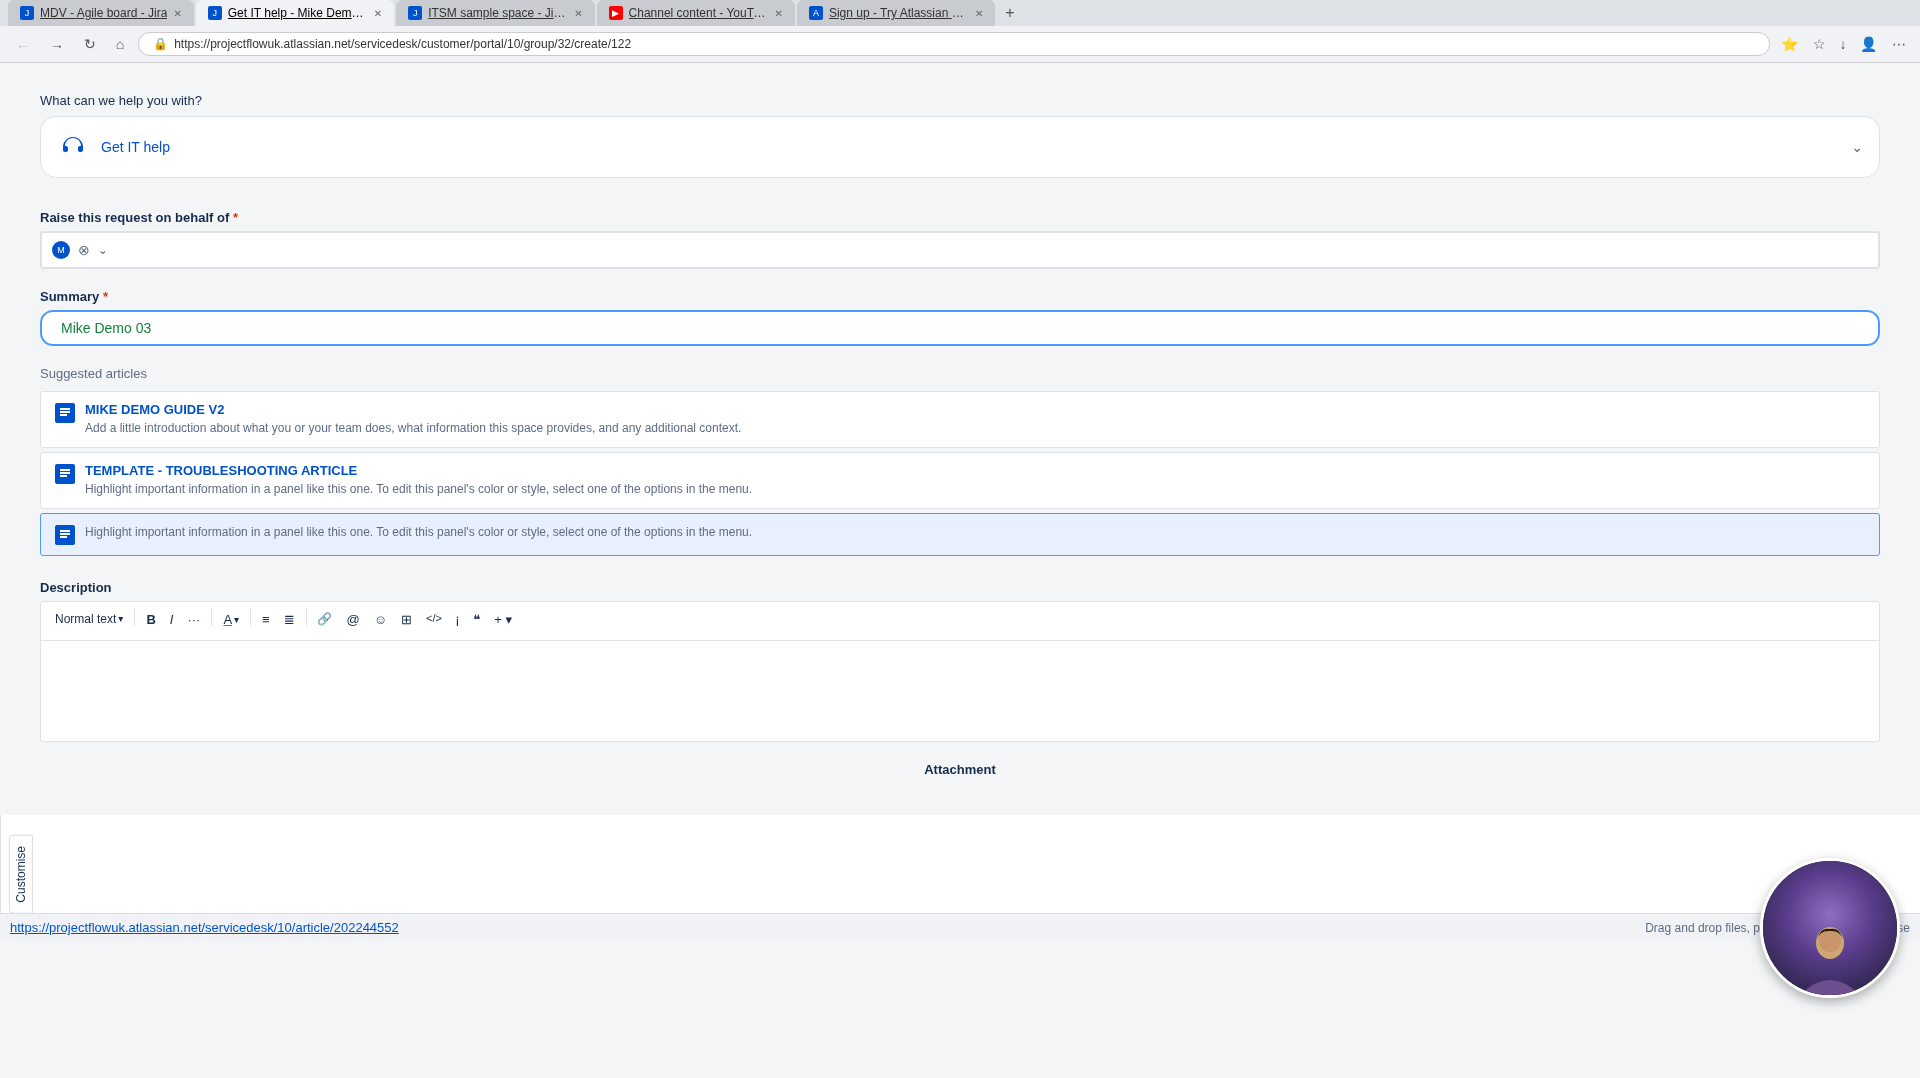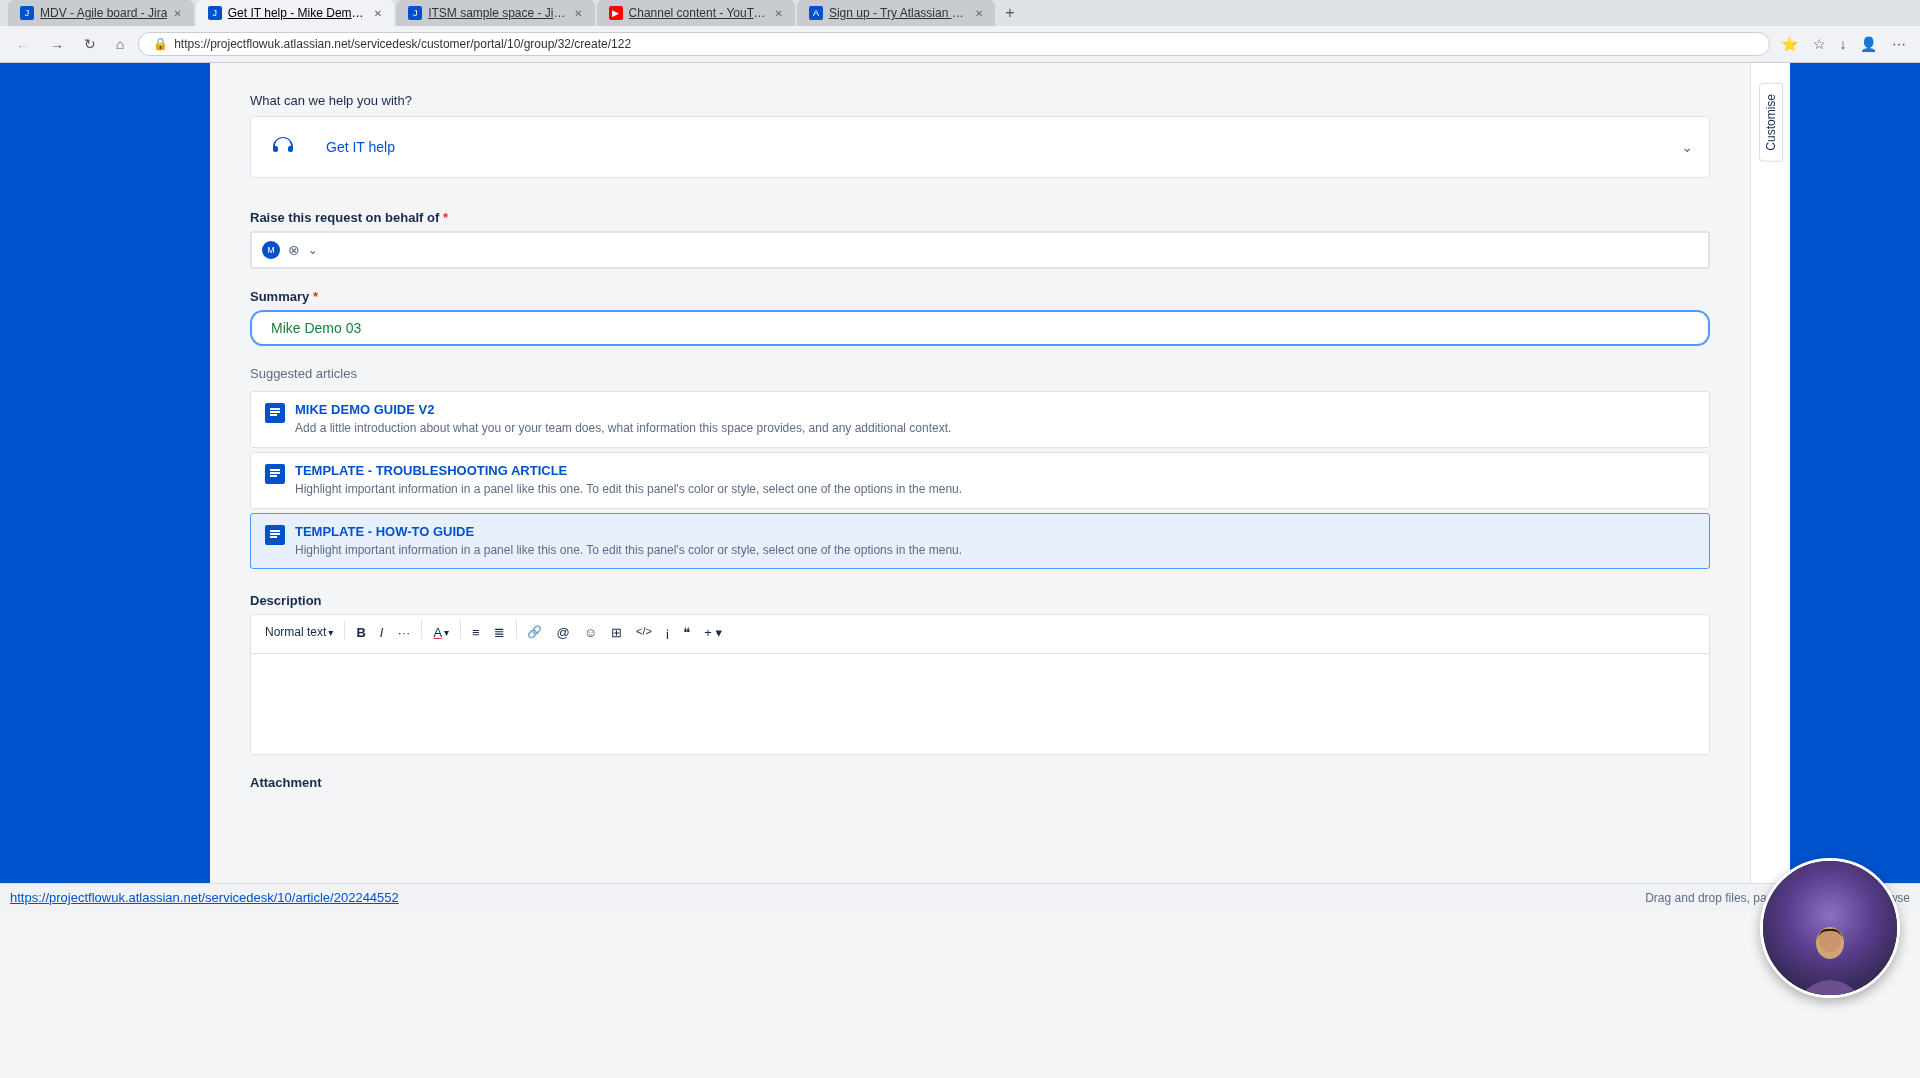--- a/index.html
+++ b/index.html
@@ -18,31 +18,31 @@
 
     .browser-toolbar { display: flex; align-items: center; gap: 8px; padding: 6px 10px; background: #f0f2f5; border-bottom: 1px solid #ccc; }
     .nav-btn { background: none; border: none; cursor: pointer; font-size: 14px; color: #555; padding: 4px 6px; border-radius: 4px; }
     .nav-btn.disabled { color: #bbb; cursor: default; }
     .address-bar { flex: 1; background: #fff; border: 1px solid #ccc; border-radius: 20px; padding: 4px 14px; font-size: 12px; color: #333; display: flex; align-items: center; gap: 6px; }
     .address-text { flex: 1; font-size: 12px; color: #333; }
     .toolbar-icons { display: flex; gap: 6px; align-items: center; }
     .toolbar-icon-btn { background: none; border: none; cursor: pointer; font-size: 14px; color: #555; padding: 4px; border-radius: 4px; }
 
     
-    .page-content { display: flex; width: 100%; background: #fff; min-height: 820px; }
+    .page-content { display: flex; width: 100%; background: #fff; min-height: 820px; flex-direction: column; }
     .sidebar-left { width: 210px; background: #0052cc; flex-shrink: 0; }
     .main-area { flex: 1; background: #f4f5f7; padding: 30px 40px; overflow-y: auto; }
     .sidebar-right { width: 40px; background: #fff; flex-shrink: 0; border-left: 1px solid #e0e0e0; display: flex; flex-direction: column; align-items: center; padding-top: 20px; }
     .sidebar-right-blue { width: 130px; background: #0052cc; flex-shrink: 0; }
 
     
     .section { margin-bottom: 24px; }
     .section-label { font-size: 13px; font-weight: 500; color: #172b4d; margin-bottom: 8px; }
 
-    .help-box { background: #fff; border: 1px solid #dfe1e6; border-radius: 4px; padding: 14px 16px; display: flex; align-items: center; gap: 27px; margin-bottom: 32px; }
+    .help-box { background: #fff; border: 1px solid #dfe1e6; border-radius: 16px; padding: 14px 16px; display: flex; align-items: center; gap: 12px; margin-bottom: 32px; }
     .help-box-icon { width: 32px; height: 32px; flex-shrink: 0; display: flex; align-items: center; justify-content: center; color: #0052cc; }
     .help-box-content { flex: 1; }
     .help-box-title { color: #0052cc; font-weight: 500; font-size: 14px; cursor: pointer; }
     .help-box-desc { color: #5e6c84; font-size: 13px; margin-top: 2px; }
     .help-box-chevron { color: #5e6c84; font-size: 14px; }
 
     .form-group { margin-bottom: 20px; }
     .form-label { font-size: 13px; font-weight: 700; color: #172b4d; margin-bottom: 6px; display: block; }
     .form-label .req { color: #de350b; }
     .form-control { width: 100%; border: 2px solid #4c9aff; border-radius: 13px; padding: 8px 19px; font-size: 14px; color: #15803d; background: #fff; outline: none; }
@@ -64,21 +64,21 @@
 
     
     .desc-editor { background: #fff; border: 1px solid #dfe1e6; border-radius: 3px; }
     .editor-toolbar { display: flex; align-items: flex-start; gap: 2px; padding: 6px 8px; border-bottom: 1px solid #dfe1e6; flex-wrap: wrap; }
     .editor-btn { background: none; border: none; cursor: pointer; padding: 4px 6px; border-radius: 3px; color: #172b4d; font-size: 13px; display: flex; align-items: center; gap: 2px; }
     .editor-btn.text-style { font-size: 12px; }
     .editor-separator { width: 1px; height: 18px; background: #dfe1e6; margin: 0 3px; }
     .editor-body { min-height: 100px; padding: 12px; color: #172b4d; font-size: 14px; }
 
     
-    .attachment-section { margin-top: 16px; }
+    .attachment-section { margin-top: 16px; text-align: center; }
     .attachment-label { font-size: 13px; font-weight: 600; color: #172b4d; margin-bottom: 8px; }
 
     
     .bottom-bar { background: #f0f2f5; padding: 6px 10px; font-size: 12px; color: #555; border-top: 1px solid #ddd; display: flex; align-items: center; gap: 20px; }
     .bottom-url { color: #0052cc; text-decoration: underline; font-size: 13px; }
     .bottom-drag { color: #5e6c84; font-size: 12px; }
 
     
     .customise-tab { writing-mode: vertical-rl; transform: rotate(180deg); font-size: 12px; color: #172b4d; background: #fff; border: 1px solid #ddd; padding: 10px 4px; cursor: pointer; border-radius: 0 4px 4px 0; }
 
@@ -214,21 +214,20 @@
 
       <div class="article-item highlighted">
         <div class="article-icon">
           <svg width="12" height="12" viewBox="0 0 12 12" fill="white">
               <rect x="1" y="1" width="10" height="2"></rect>
               <rect x="1" y="4" width="10" height="2"></rect>
               <rect x="1" y="7" width="7" height="2"></rect>
             </svg>
         </div>
         <div class="article-content">
-          <div class="article-title">TEMPLATE - HOW-TO GUIDE</div>
           <div class="article-desc">Highlight important information in a panel like this one. To edit this panel's color or style, select one of the options in the menu.</div>
         </div>
       </div>
     </div>
 
     <div class="form-group">
       <label class="form-label">Description</label>
       <div class="desc-editor">
         <div class="editor-toolbar">
           <button class="editor-btn text-style">

